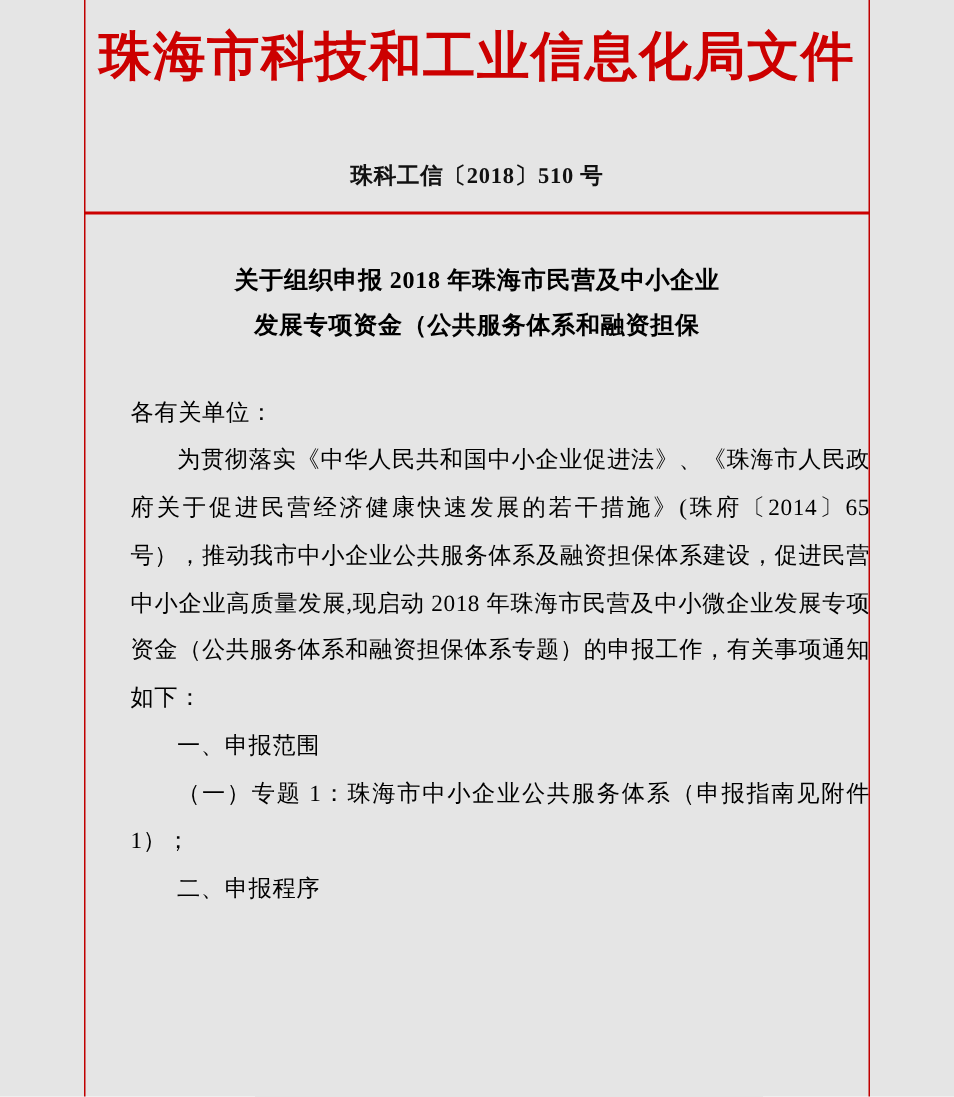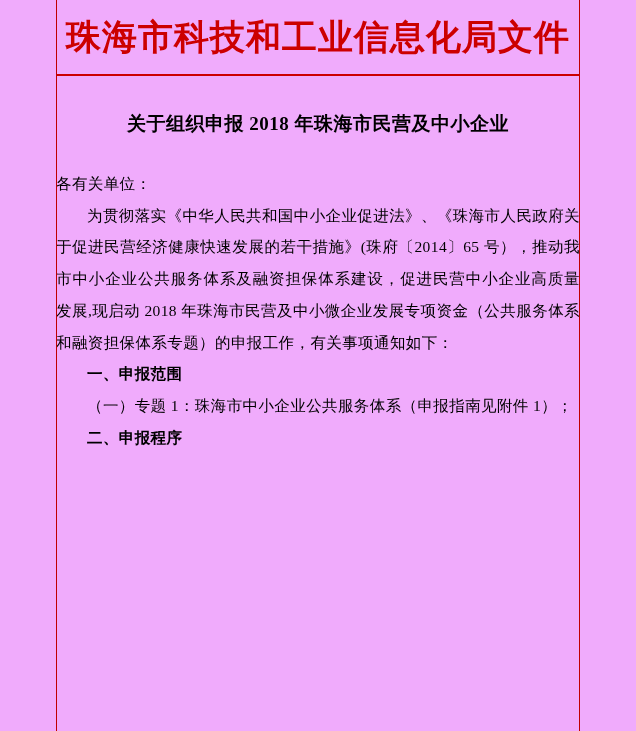--- a/index.html
+++ b/index.html
@@ -11,21 +11,21 @@
     width: 636px;
     height: 731px;
     overflow: hidden;
     font-family: "Liberation Serif", "DejaVu Serif", serif;
     color: #000000;
   }
   .page {
     position: relative;
     width: 636px;
     height: 731px;
-    background: #f0abfc;
+    background: #e5e5e5;
     box-sizing: border-box;
     padding: 0 56px;
   }
   
   .margin-rule {
     position: absolute;
     top: 0;
     bottom: 0;
     width: 1px;
     background: #c00000;
@@ -57,64 +57,67 @@
   .red-divider {
     margin: 14px 0 0 0;
     height: 2px;
     background: #cc0000;
     width: 100%;
   }
 
   .doc-subject {
     margin-top: 30px;
     text-align: center;
-    font-size: 19px;
+    font-size: 16px;
     font-weight: bold;
     line-height: 1.9;
     letter-spacing: 0.5px;
     color: #000000;
   }
   .doc-subject .line { display: block; }
 
   .body-text {
     margin-top: 26px;
     font-size: 15.5px;
     line-height: 2.05;
     letter-spacing: 0.4px;
     text-align: justify;
     color: #000000;
   }
   .body-text p {
     margin: 0;
+    padding-left: 31px;
   }
   .p-indent { text-indent: 2em; }
   .bold { font-weight: normal; }
   .section-head {
-    font-weight: bold;
+    font-weight: normal;
     text-indent: 2em;
     margin-top: 2px;
   }
 </style>
 </head>
 <body>
 
 <div class="page">
 
   <div class="margin-rule left"></div>
   <div class="margin-rule right"></div>
 
   <div class="doc-header">
     <div class="doc-title-red">珠海市科技和工业信息化局文件</div>
   </div>
 
+  <div class="doc-number">珠科工信〔2018〕510 号</div>
 
   <div class="red-divider"></div>
 
   <div class="doc-subject">
     <span class="line">关于组织申报 2018 年珠海市民营及中小企业</span>
+    <span class="line">发展专项资金（公共服务体系和融资担保</span>
   </div>
 
   <div class="body-text">
 
     <p>各有关单位：</p>
 
     <p class="p-indent">为贯彻落实《中华人民共和国中小企业促进法》、《珠海市人民政府关于促进民营经济健康快速发展的若干措施》(珠府〔2014〕65 号），推动我市中小企业公共服务体系及融资担保体系建设，促进民营中小企业高质量发展,现启动 2018 年珠海市民营及中小微企业发展专项资金（公共服务体系和融资担保体系专题）的申报工作，有关事项通知如下：</p>
 
     <p class="section-head">一、申报范围</p>
 

